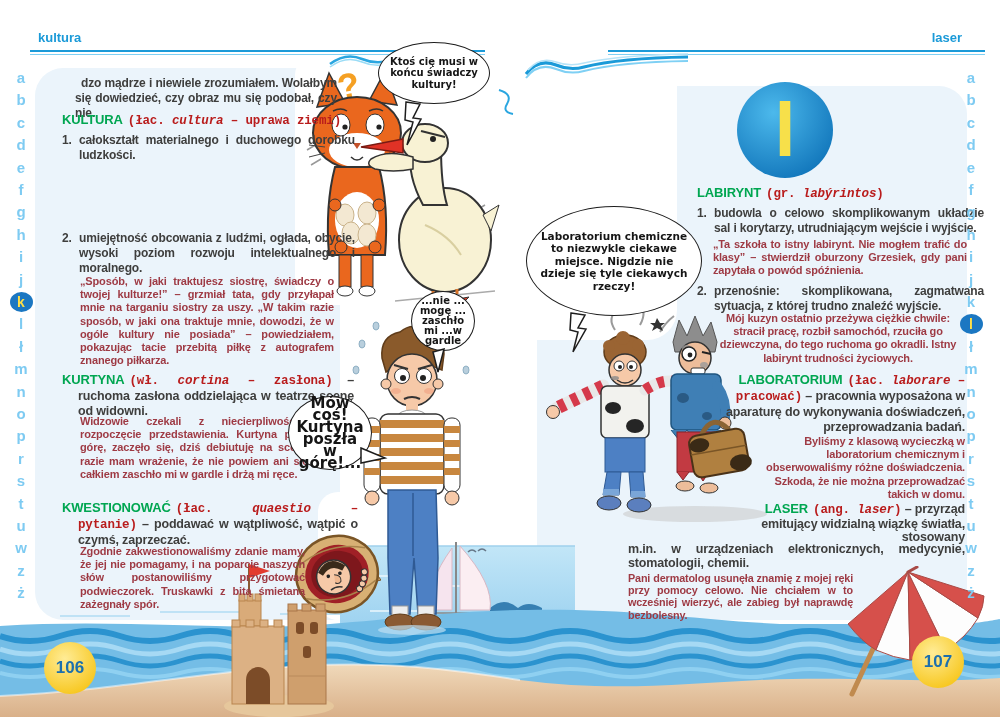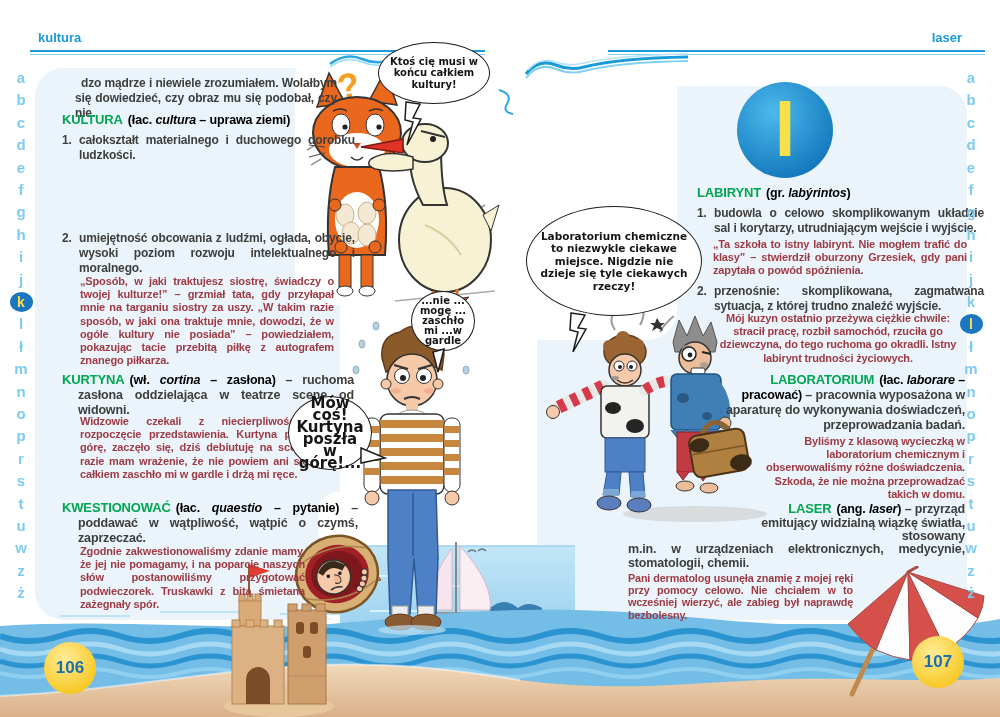--- a/index.html
+++ b/index.html
@@ -16,21 +16,21 @@
   .abc-letter{position:absolute;width:100%;height:20px;text-align:center;font-size:15px;line-height:20px;
               font-weight:bold;color:#7ecbf2;}
   .abc-letter.hl{color:#ffdf46;}
   .abc-letter.hl span{display:inline-block;width:23px;height:20px;border-radius:50%;
               background:#1b77c2;line-height:20px;font-size:14px;}
   
   .tb{position:absolute;z-index:8;letter-spacing:-0.15px;}
   .def{color:#3e3e3d;font-weight:bold;font-size:12px;line-height:14.8px;text-align:justify;}
   .ex{color:#9e3a44;font-weight:bold;font-size:11px;line-height:13.2px;text-align:justify;}
   .hwline{font-size:12.5px;font-weight:bold;line-height:15px;color:#3e3e3d;text-align:justify;}
-  .hw{color:#000000;}
+  .hw{color:#b91c1c;font-family:Liberation Mono, monospace;}
   .hw-term{color:#00a651;margin-right:5px;font-size:13px;}
   .etw{font-style:italic;}
   .sense{padding-left:17px;}
   .snum{position:absolute;left:0;top:0;}
   .ra{text-align:right;}
   .hang{padding-left:16px;text-indent:-16px;}
   
   .bigcircle{position:absolute;left:737px;top:82px;width:96px;height:96px;border-radius:50%;z-index:3;
      background:radial-gradient(circle at 38% 32%, #4cb9ec, #0e72b8 85%);
      display:flex;align-items:center;justify-content:center;}
@@ -433,21 +433,21 @@
       <div class="abc-letter" style="top: 425.6px;">t</div>
       <div class="abc-letter" style="top: 448px;">u</div>
       <div class="abc-letter" style="top: 470.4px;">w</div>
       <div class="abc-letter" style="top: 492.8px;">z</div>
       <div class="abc-letter" style="top: 515.2px;">ż</div>
     </div>
 
   <div class="pgnum" style="left:44px;top:642px;">106</div>
   <div class="pgnum" style="left:912px;top:636px;">107</div>
 
-  <div class="bubble" style="left:378px;top:42px;width:112px;height:62px;font-size:10px;line-height:11.5px;">Ktoś cię musi w końcu całkiem kultury!</div>
+  <div class="bubble" style="left:378px;top:42px;width:112px;height:62px;font-size:10px;line-height:11.5px;">Ktoś cię musi w końcu świadczy kultury!</div>
   <svg class="svgabs" style="left:404px;top:101px;z-index:10;" width="24" height="46">
     <polygon points="2,1 16,3 9,17 17,18 3,44 9,21 1,19" fill="#fff" stroke="#1d1d1d" stroke-width="1.5"></polygon>
   </svg>
 
   <div class="bubble" style="left:411px;top:291px;width:64px;height:60px;font-size:10px;line-height:10px;padding:5px;">...nie ... mogę ... zaschło mi ...w gardle</div>
   <svg class="svgabs" style="left:430px;top:348px;z-index:10;" width="18" height="26">
     <polygon points="14,1 3,4 8,24" fill="#fff" stroke="#1d1d1d" stroke-width="1.5"></polygon>
   </svg>
 
   <div class="bubble" style="left:288px;top:396px;width:84px;height:74px;font-size:15px;line-height:12px;">Mów coś! Kurtyna poszła w górę!...</div>

